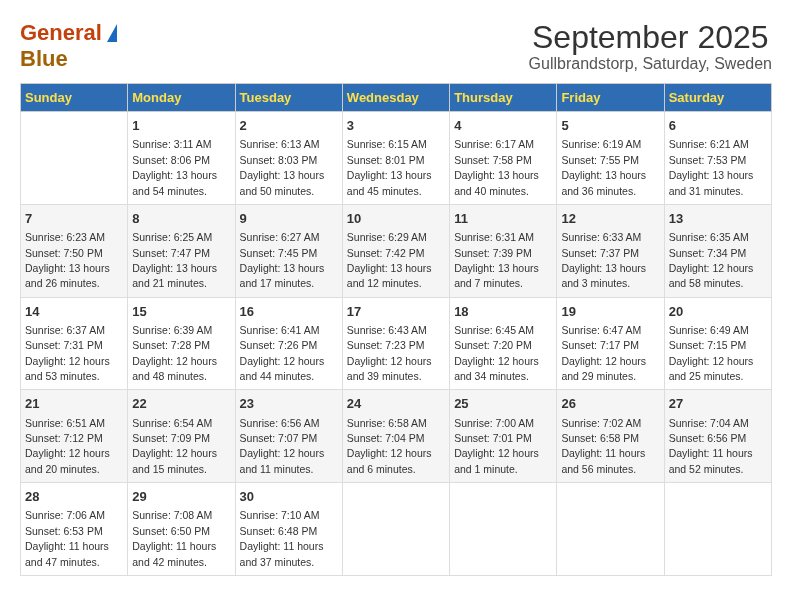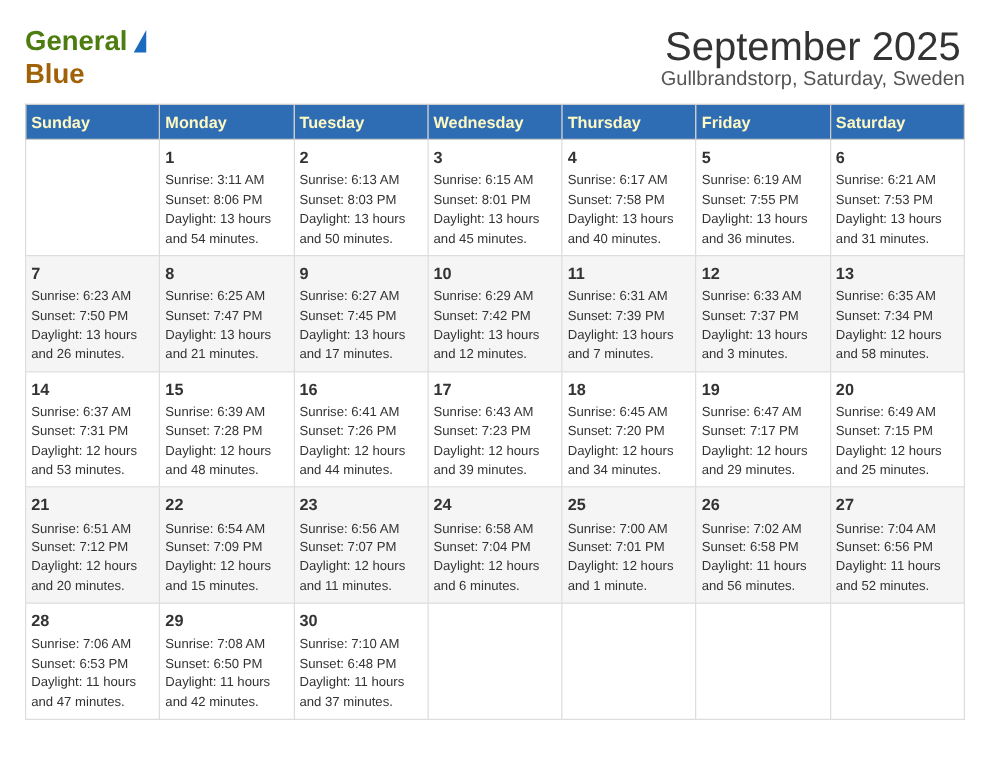--- a/index.html
+++ b/index.html
@@ -35,21 +35,21 @@
       font-weight: normal;
       color: #555;
     }
     table {
       width: 100%;
       border-collapse: collapse;
       font-size: 11px;
     }
     thead tr th {
       background-color: #2e6db4;
-      color: #fef9c3;
+      color: #fde047;
       padding: 6px 4px;
       text-align: left;
       font-size: 13px;
       font-weight: bold;
       border: 1px solid #ccc;
     }
     tbody tr td {
       vertical-align: top;
       padding: 5px 4px;
       border: 1px solid #ddd;
@@ -78,21 +78,21 @@
       flex-direction: row;
       align-items: center;
       gap: 4px;
     }
     .logo-blue {
       color: #a16207;
       font-size: 22px;
       font-weight: bold;
     }
     .logo-general {
-      color: #4d7c0f;
+      color: #c2410c;
       font-size: 22px;
       font-weight: bold;
     }
   </style>
 </head>
 <body>
 
 <div class="header">
   <div class="logo">
     <div class="logo-wrapper">

